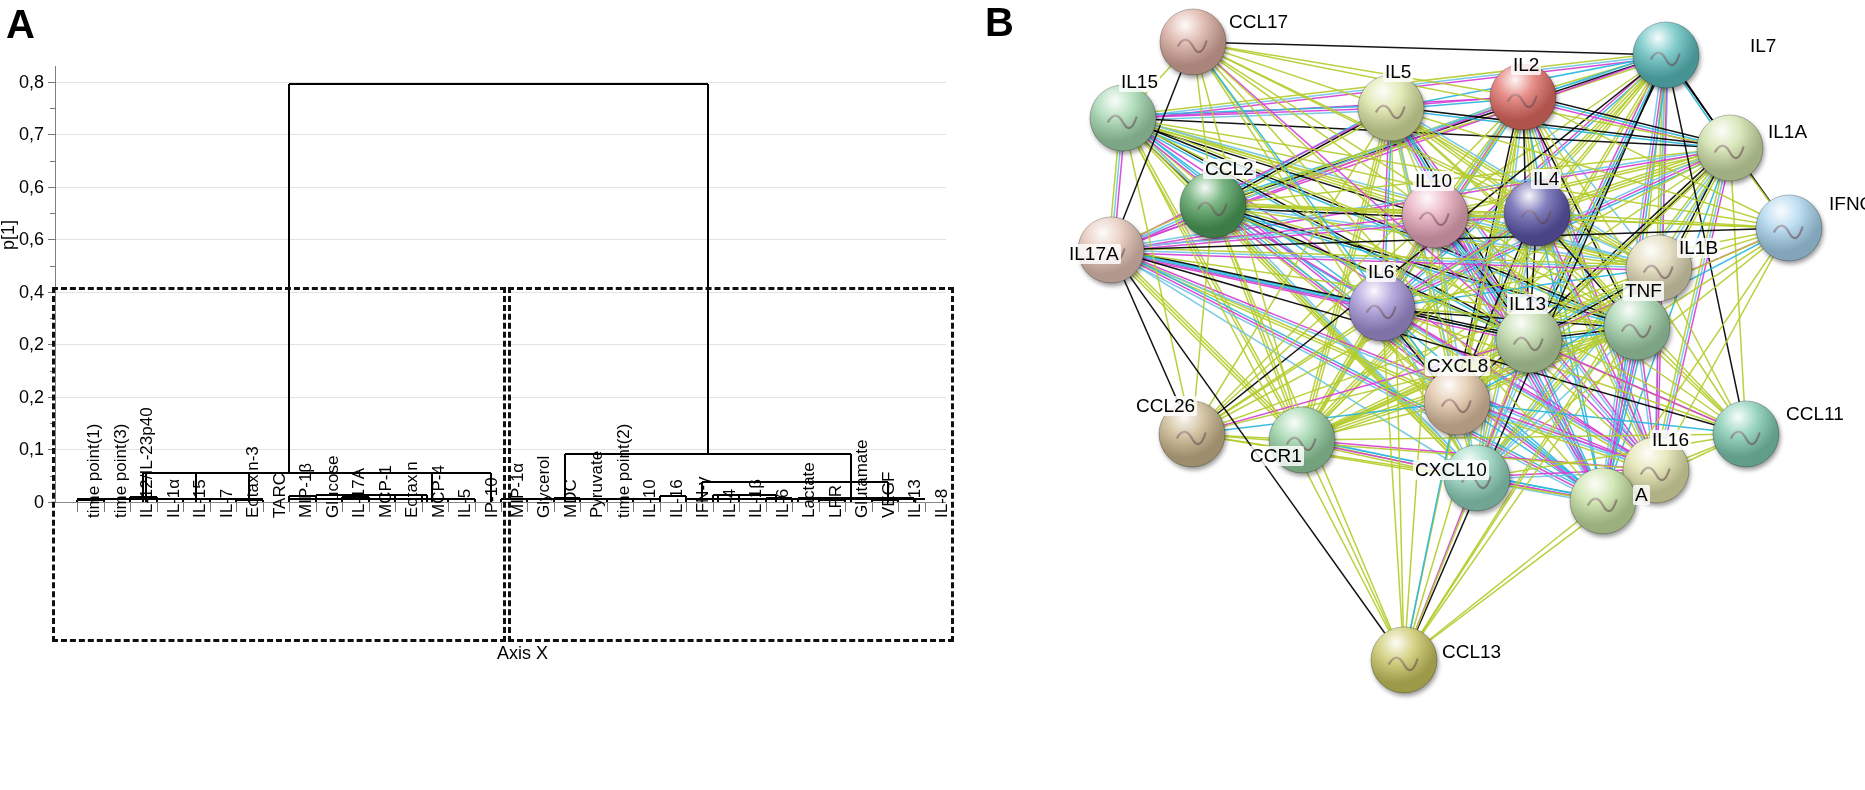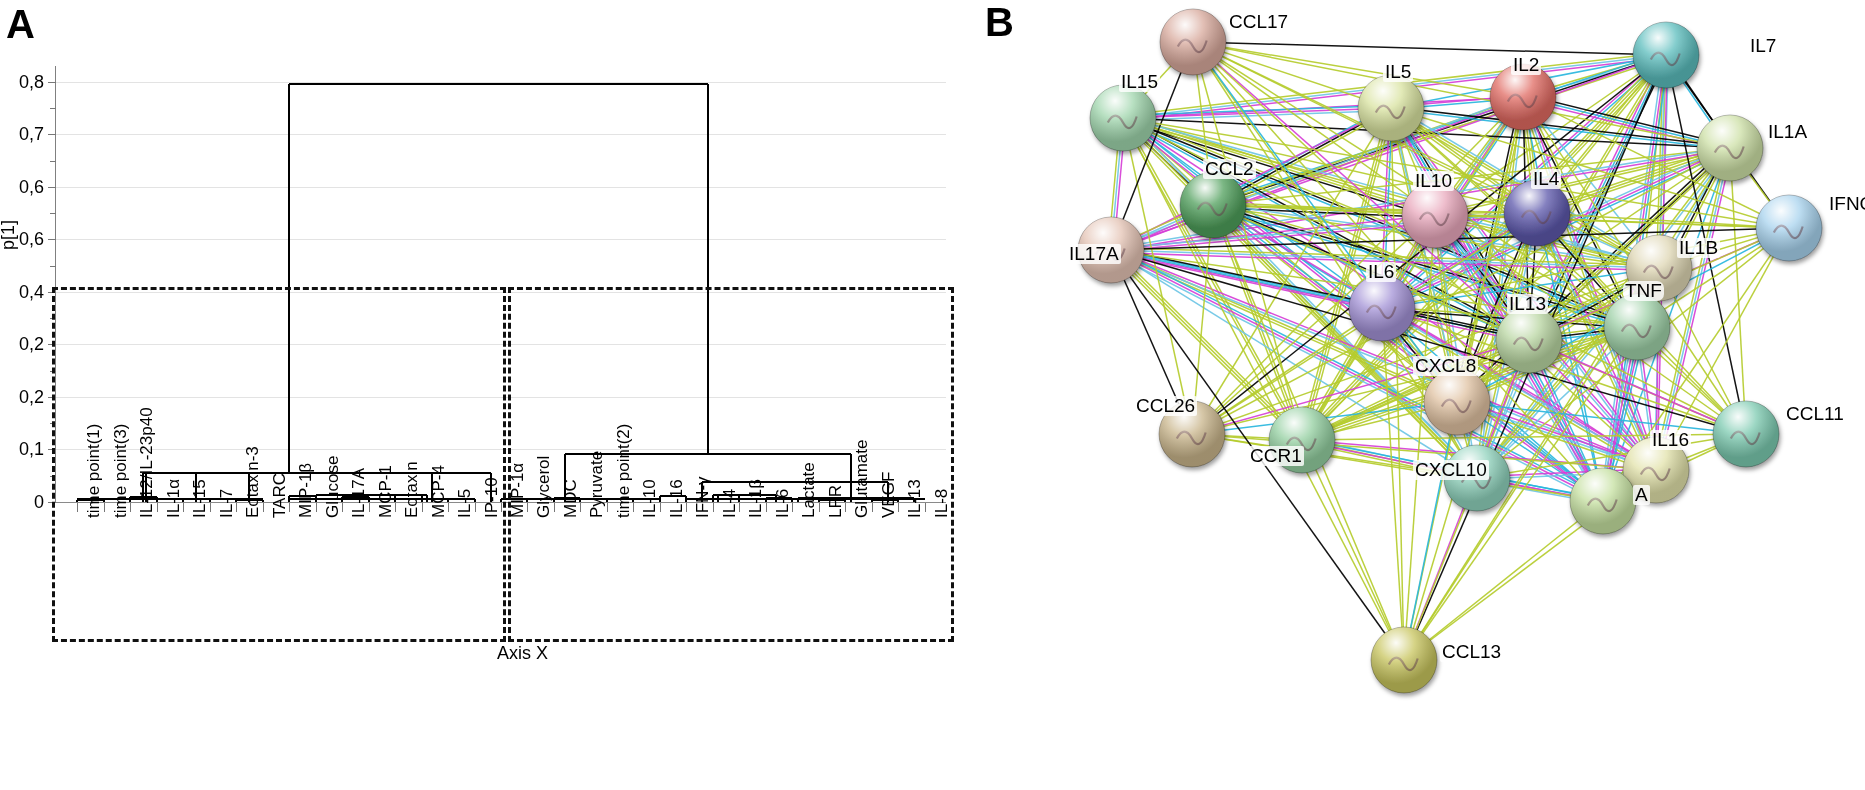--- a/index.html
+++ b/index.html
@@ -782,23 +782,23 @@
       <div class="node-label" style="left: 418px; top: 62px;">IL5</div>
       <div class="node-label" style="left: 801px; top: 122px;">IL1A</div>
       <div class="node-label" style="left: 862px; top: 194px;">IFNG</div>
       <div class="node-label" style="left: 238px; top: 159px;">CCL2</div>
       <div class="node-label" style="left: 448px; top: 171px;">IL10</div>
       <div class="node-label" style="left: 566px; top: 169px; text-align: center;">IL4</div>
       <div class="node-label" style="left: 712px; top: 238px;">IL1B</div>
       <div class="node-label" style="left: 102px; top: 244px;">IL17A</div>
       <div class="node-label" style="left: 401px; top: 262px; text-align: right;">IL6</div>
       <div class="node-label" style="left: 542px; top: 294px;">IL13</div>
-      <div class="node-label" style="left: 658px; top: 281px; border-radius: 7px;">TNF</div>
+      <div class="node-label" style="left: 658px; top: 281px;">TNF</div>
       <div class="node-label" style="left: 169px; top: 396px;">CCL26</div>
       <div class="node-label" style="left: 819px; top: 404px;">CCL11</div>
-      <div class="node-label" style="left: 448px; top: 356px;">CXCL8</div>
+      <div class="node-label" style="left: 460px; top: 356px;">CXCL8</div>
       <div class="node-label" style="left: 283px; top: 420px; margin-top: 26px;">CCR1</div>
       <div class="node-label" style="left: 448px; top: 460px;">CXCL10</div>
       <div class="node-label" style="left: 677px; top: 430px; margin-left: 8px;">IL16</div>
       <div class="node-label" style="left: 668px; top: 485px;">A</div>
       <div class="node-label" style="left: 475px; top: 642px;">CCL13</div>
     </div>
 </div>
 
 </body></html>

